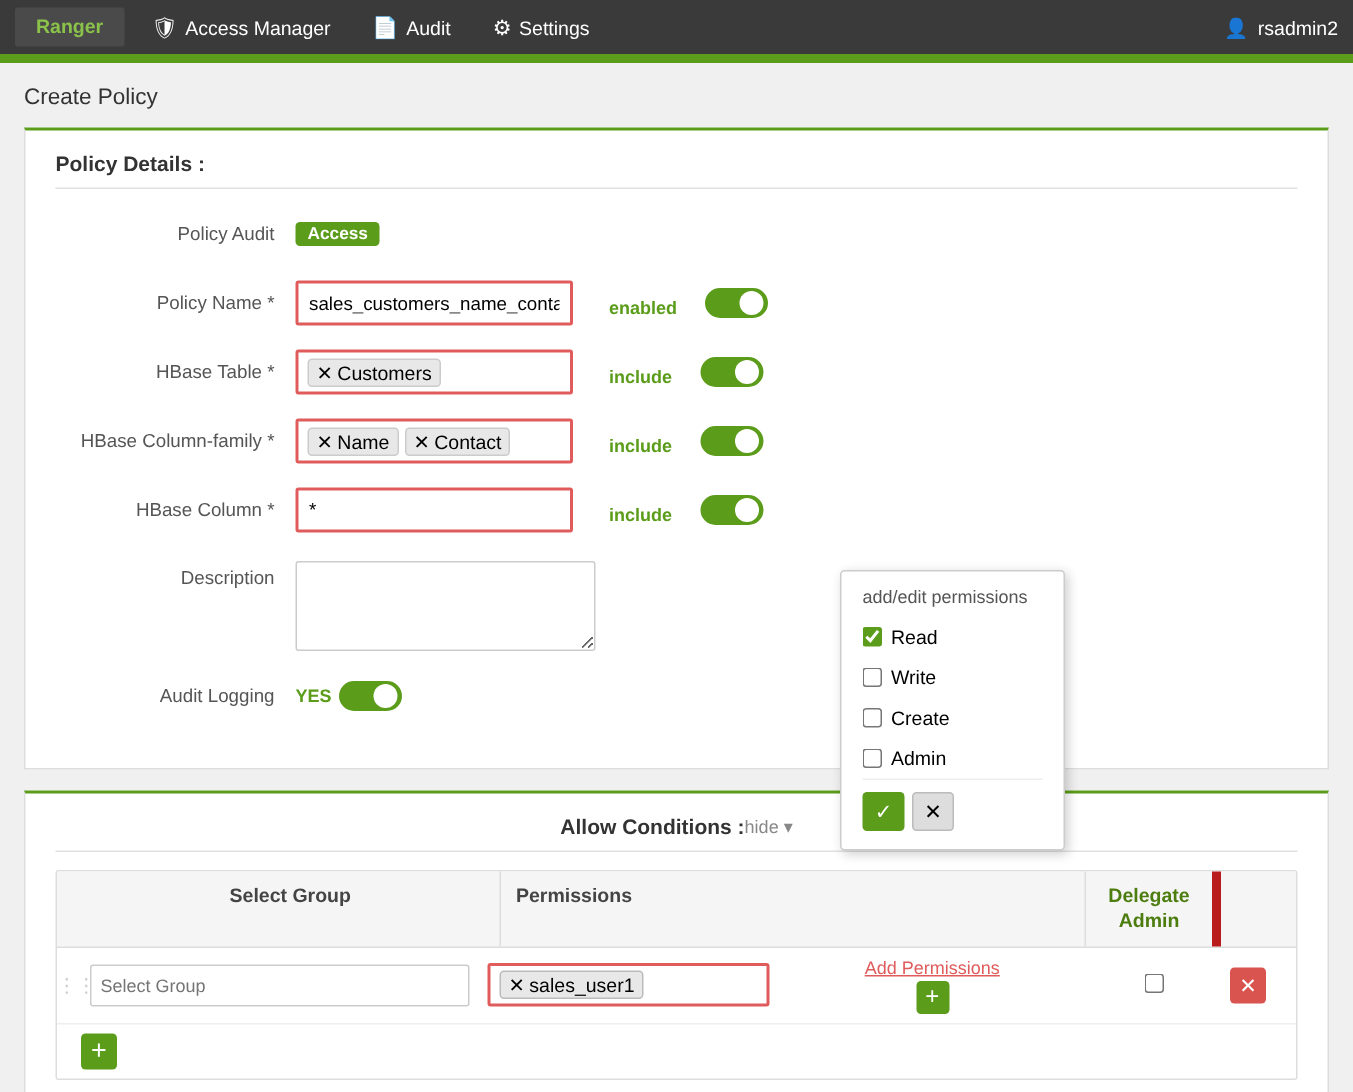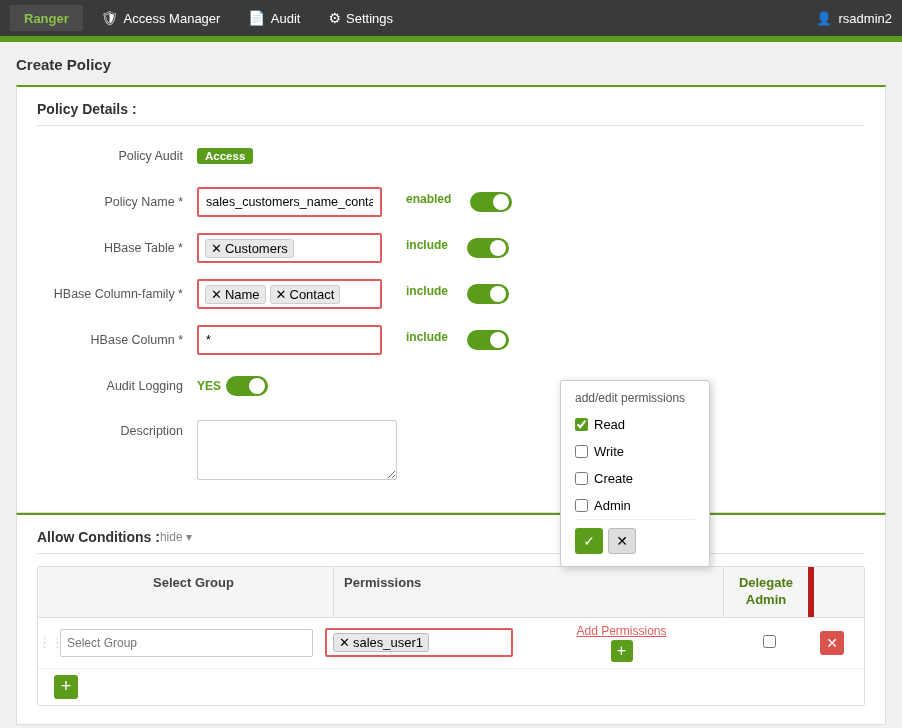--- a/index.html
+++ b/index.html
@@ -47,32 +47,32 @@
       background: #5b9c1a;
       height: 6px;
     }
 
     
     .page-container {
       padding: 10px 16px 20px;
     }
     .page-title {
       font-size: 15px;
-      font-weight: bold;
+      font-weight: normal;
       color: #333;
       margin-bottom: 12px;
       padding-top: 4px;
     }
 
     
     .section {
       background: #fff;
       border: 1px solid #ddd;
       border-top: 2px solid #5b9c1a;
-      margin-bottom: 0;
+      margin-bottom: 14px;
       padding: 14px 20px 18px;
     }
     .section-title {
       font-size: 14px;
       font-weight: bold;
       color: #333;
       margin-bottom: 14px;
       padding-bottom: 8px;
       border-bottom: 1px solid #e0e0e0;
     }
@@ -128,21 +128,21 @@
       color: #fff;
       border-radius: 3px;
       padding: 2px 8px;
       font-size: 11.5px;
       font-weight: bold;
     }
 
     
     .include-toggle {
       display: flex;
-      align-items: flex-start;
+      align-items: flex-end;
       gap: 19px;
       margin-left: 10px;
     }
     .include-toggle .toggle-text {
       color: #5b9c1a;
       font-size: 12px;
       font-weight: bold;
     }
     .toggle-green {
       width: 42px;
@@ -202,21 +202,21 @@
       padding: 5px;
       font-size: 12.5px;
       width: 200px;
       height: 60px;
       resize: both;
     }
 
     
     .allow-conditions-header {
       display: flex;
-      justify-content: flex-start;
+      justify-content: center;
       align-items: center;
       border-bottom: 1px solid #e0e0e0;
       padding-bottom: 8px;
       margin-bottom: 12px;
     }
     .allow-title {
       font-size: 14px;
       font-weight: bold;
       color: #333;
     }
@@ -561,31 +561,31 @@
 
     <div class="form-row">
       <div class="form-label">HBase Column *</div>
       <input type="text" class="input-box" style="width: 185px;" value="*">
       <div class="include-toggle" style="margin-left:14px;">
         <span class="include-toggle toggle-text">include</span>
         <div class="toggle-green"></div>
       </div>
     </div>
 
+    <div class="form-row" style="align-items:flex-start; padding-top:4px;">
+      <div class="form-label" style="padding-top:4px;">Description</div>
+      <textarea style=""></textarea>
+    </div>
+
     <div class="form-row">
       <div class="form-label">Audit Logging</div>
       <div class="audit-toggle">
         <span class="audit-label">YES</span>
         <div class="toggle-yes"></div>
       </div>
-    </div>
-
-    <div class="form-row" style="align-items:flex-start; padding-top:4px;">
-      <div class="form-label" style="padding-top:4px;">Description</div>
-      <textarea style=""></textarea>
     </div>
   </div>
 
   <div class="section">
     <div class="allow-conditions-header">
       <div class="allow-title">Allow Conditions :</div>
       <a class="hide-link">hide ▾</a>
     </div>
 
     <div class="allow-table-wrapper">

